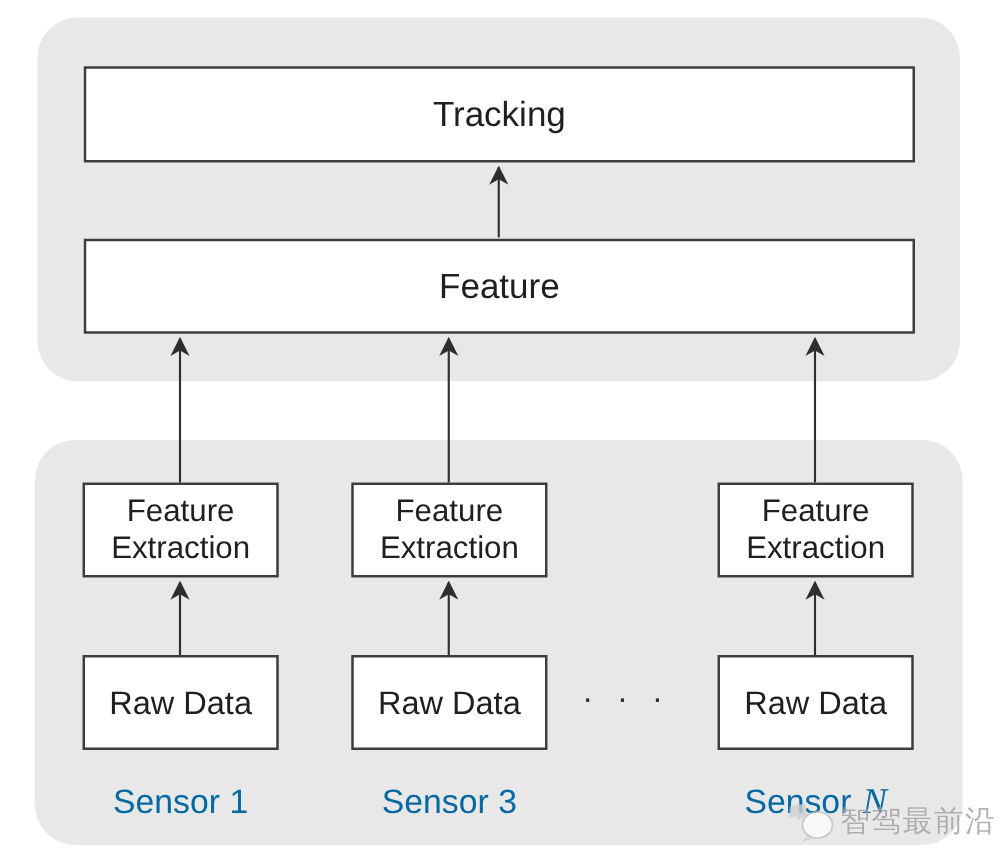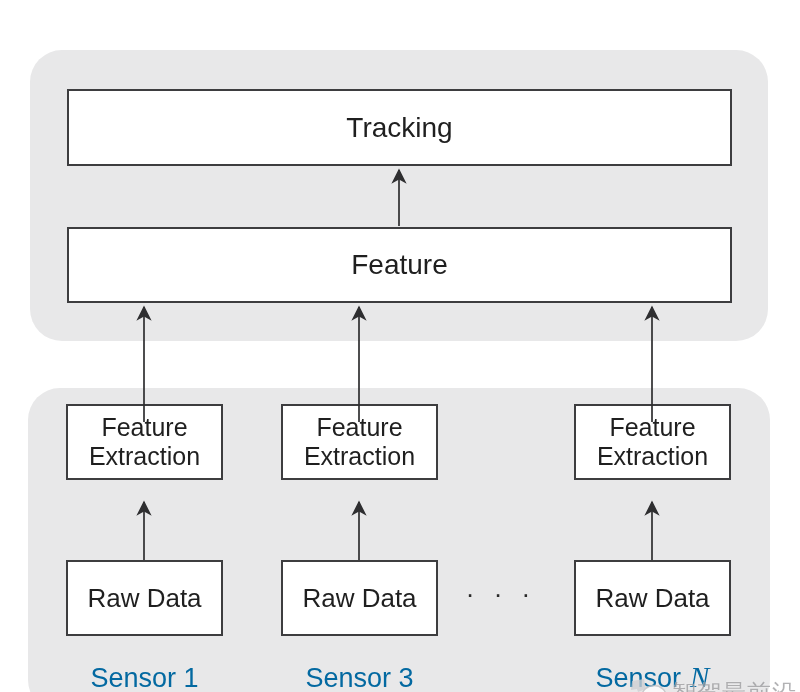--- a/index.html
+++ b/index.html
@@ -9,21 +9,20 @@
     height: 692px;
     background: #ffffff;
     font-family: "Liberation Sans", "DejaVu Sans", sans-serif;
     overflow: hidden;
   }
   .canvas {
     position: relative;
     width: 800px;
     height: 516px;
     background: #ffffff;
-    margin-top: 36px;
   }
   .panel {
     position: absolute;
     background: #e8e8e9;
     border-radius: 32px;
   }
   .panel-top   { left: 30px; top: 14px;  width: 738px; height: 291px; }
   .panel-bottom{ left: 28px; top: 352px; width: 742px; height: 324px; }
 
   .node {
@@ -35,21 +34,21 @@
     align-items: center;
     justify-content: center;
     text-align: center;
     color: #1f1f1f;
   }
   .node-wide { left: 67px; width: 665px; height: 77px; font-size: 28px; }
   .node-tracking { top: 53px; }
   .node-fusion   { top: 191px; height: 76px; }
 
   .node-small { width: 157px; height: 76px; font-size: 25px; line-height: 1.18; }
-  .feature-row { top: 368px; align-items: center; }
+  .feature-row { top: 386px; align-items: center; }
   .raw-row     { top: 524px; font-size: 26px; }
   .col1 { left: 66px; }
   .col2 { left: 281px; }
   .col3 { left: 574px; }
 
   .feature-text { display: inline-block; max-width: 140px; }
 
   .sensor-label {
     position: absolute;
     top: 625px;

